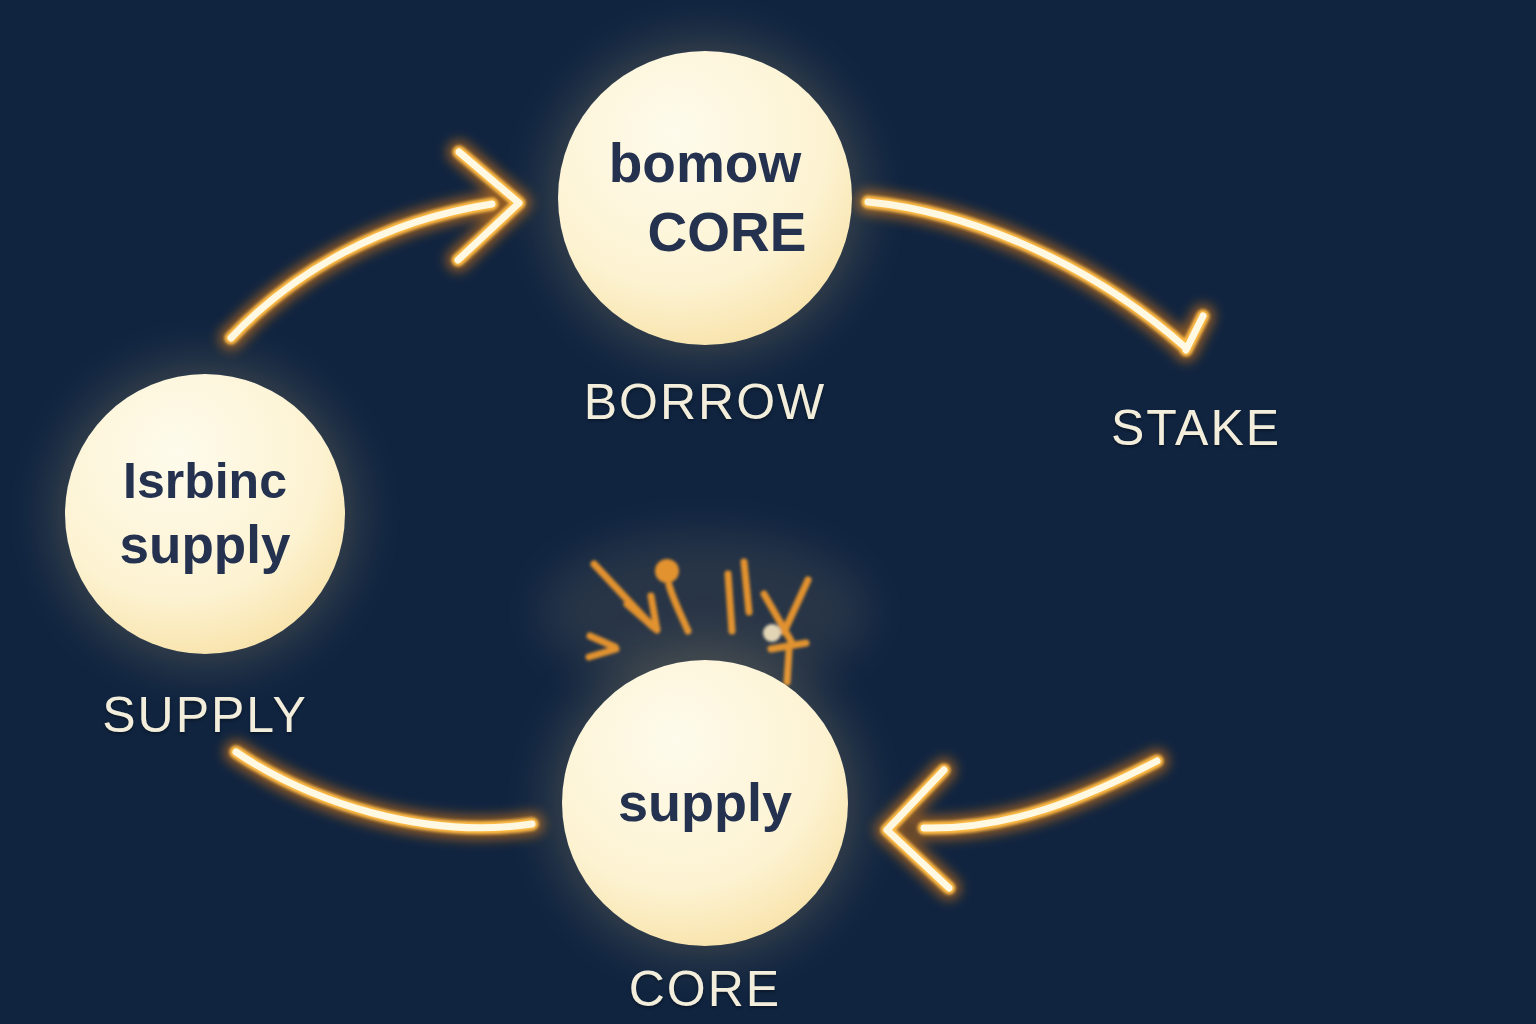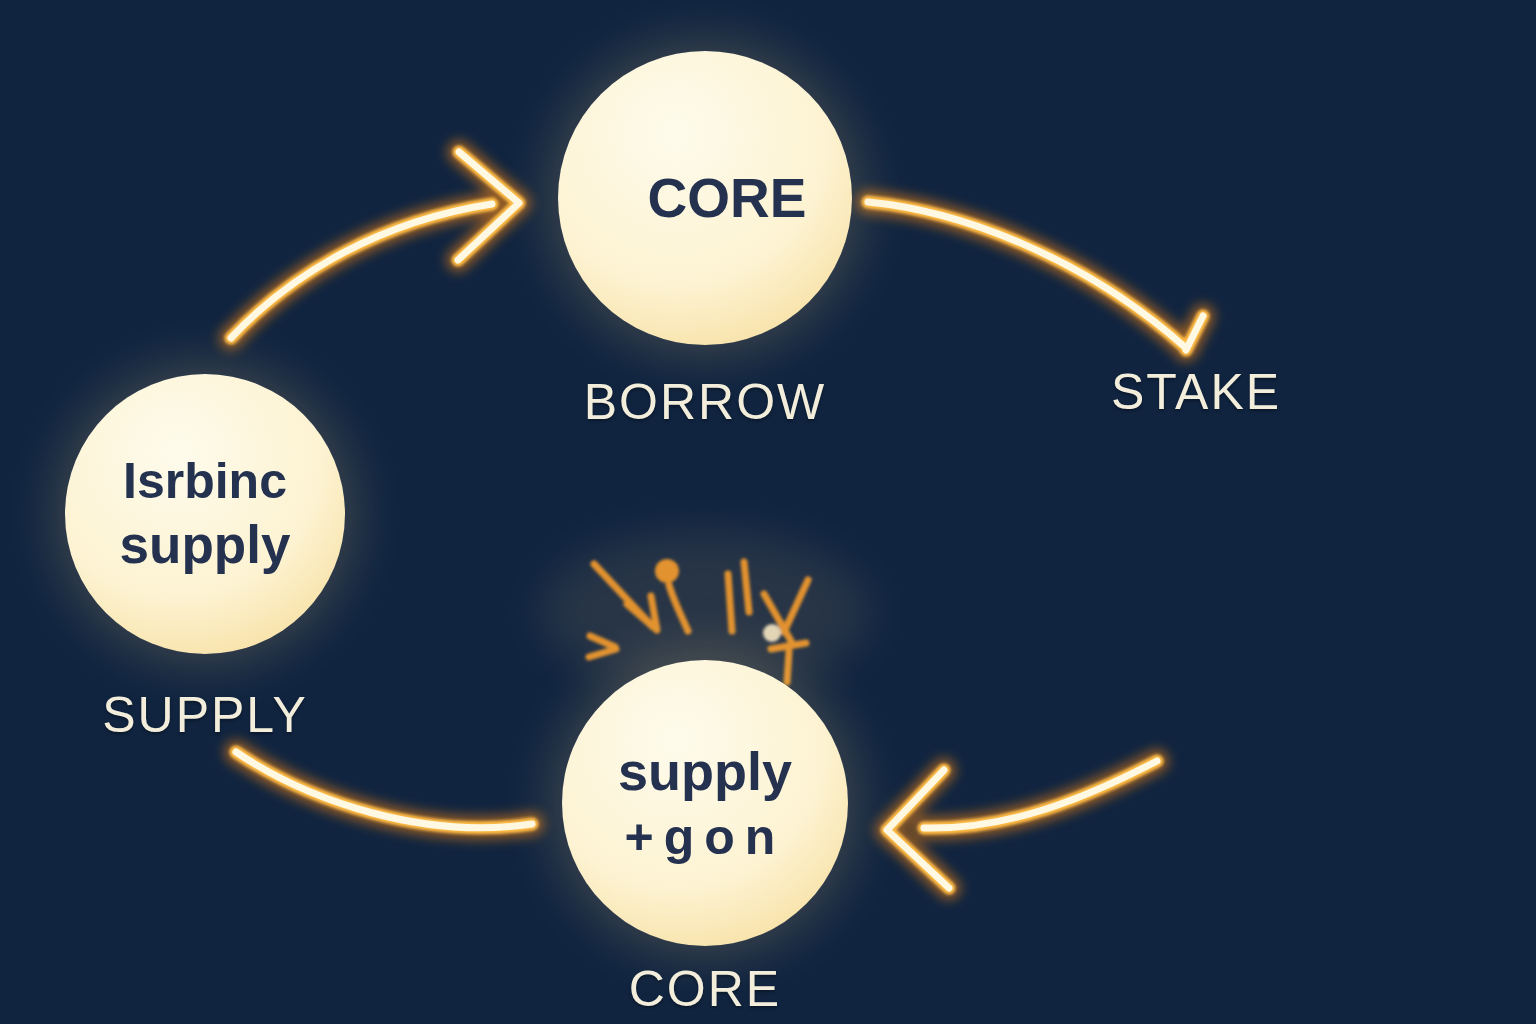--- a/index.html
+++ b/index.html
@@ -50,21 +50,21 @@
   .node-borrow .line2{font-size:55px;margin-left:44px;}
 
   .node-supply{left:25px;top:374px;}
   .node-supply .circle{width:280px;height:280px;}
   .node-supply .node-label{margin-top:32px;}
   .node-supply .line1{font-size:50px;}
   .node-supply .line2{font-size:53px;}
 
   .node-stake{left:1016px;top:363px;}
   .node-stake .circle{width:286px;height:286px;}
-  .node-stake .node-label{}
+  .node-stake .node-label{margin-top:36px;}
   .node-stake .line1{font-size:52px;}
   .node-stake .line2{font-size:54px;}
 
   .node-yield{left:525px;top:660px;}
   .node-yield .circle{width:286px;height:286px;}
   .node-yield .node-label{margin-top:14px;}
   .node-yield .line1{font-size:54px;}
   .node-yield .line2{font-size:50px;letter-spacing:10px;}
 
   
@@ -129,38 +129,38 @@
       <path d="M808,580 L784,632"></path>
       <path d="M764,594 L791,641"></path>
       <path d="M806,643 L771,649"></path>
       <path d="M789,651 L787,682"></path>
       <circle cx="772" cy="633" r="9" fill="#f6e7c4" stroke="none" opacity="0.9"></circle>
     </g>
   </svg>
 
   <div class="node node-borrow">
     <div class="circle">
+      <span class="circle-line line1">bomow</span>
       <span class="circle-line line2">CORE</span>
     </div>
     <div class="node-label">BORROW</div>
   </div>
 
   <div class="node node-supply">
     <div class="circle">
       <span class="circle-line line1">Isrbinc</span>
       <span class="circle-line line2">supply</span>
     </div>
     <div class="node-label">SUPPLY</div>
   </div>
 
   <div class="node node-stake">
     <div class="node-label">STAKE</div>
   </div>
 
   <div class="node node-yield">
     <div class="circle">
       <span class="circle-line line1">supply</span>
-      <span class="circle-line line2">+gon</span>
     </div>
     <div class="node-label">CORE</div>
   </div>
 
 </div>
 
 </body></html>

